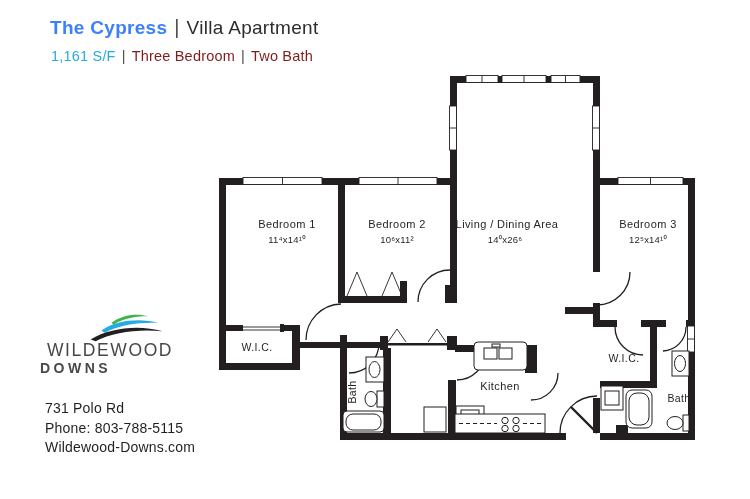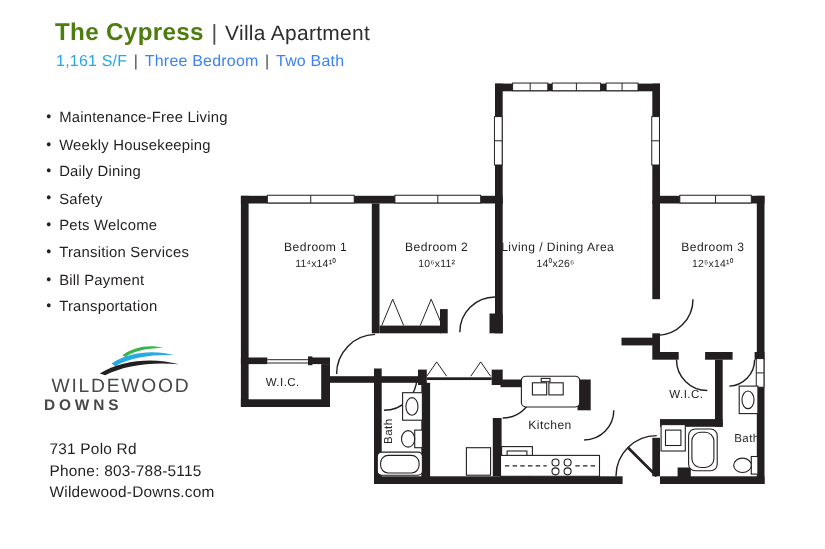--- a/index.html
+++ b/index.html
@@ -1,26 +1,26 @@
 <!DOCTYPE html>
 <html><head>
 <meta charset="utf-8">
 <style>
   html,body{margin:0;padding:0;background:#ffffff;}
   .page{position:relative;width:750px;height:499px;background:#ffffff;overflow:hidden;
         font-family:"Liberation Sans", sans-serif;color:#231f20;}
   
   .title-line{position:absolute;left:50px;top:16px;white-space:nowrap;}
-  .title-main{font-size:22px;font-weight:700;color:#4d7c0f;letter-spacing:.3px;}
+  .title-main{font-size:19px;font-weight:700;color:#3b82f6;letter-spacing:.3px;}
   .title-sep{font-size:20px;font-weight:300;color:#4d4d4f;padding:0 7px;}
   .title-sub{font-size:19px;font-weight:400;color:#2e2d2c;letter-spacing:.3px;}
   .spec-line{position:absolute;left:51px;top:48px;white-space:nowrap;font-size:14.5px;letter-spacing:.2px;}
   .spec-area{color:#29a9e2;font-weight:400;}
   .spec-sep{color:#4d4d4f;font-weight:300;padding:0 6px;}
-  .spec-text{color:#3b82f6;font-weight:400;}
+  .spec-text{color:#7f1d1d;font-weight:400;}
   
   .amenities{position:absolute;left:42px;top:95px;margin:0;padding:0;list-style:none;}
   .amenities li{font-size:13.5px;line-height:24.6px;letter-spacing:.2px;white-space:nowrap;}
   .amenities li::before{content:"•";margin-right:7px;font-size:13px;position:relative;top:-1px;}
   
   .swoosh{position:absolute;left:89px;top:313px;}
   .logo-top{position:absolute;left:40px;top:340px;width:140px;text-align:center;
             font-size:17.5px;font-weight:400;letter-spacing:1.6px;color:#47484a;}
   .logo-bottom{position:absolute;left:40px;top:360px;width:140px;text-align:left;
             font-size:14px;font-weight:700;letter-spacing:3.5px;color:#47484a;}
@@ -45,30 +45,20 @@
 
 <div class="page">
 
   <div class="title-line">
     <span class="title-main">The Cypress</span><span class="title-sep">|</span><span class="title-sub">Villa Apartment</span>
   </div>
   <div class="spec-line">
     <span class="spec-area">1,161 S/F</span><span class="spec-sep">|</span><span class="spec-text">Three Bedroom</span><span class="spec-sep">|</span><span class="spec-text">Two Bath</span>
   </div>
 
-  <ul class="amenities">
-    <li>Maintenance-Free Living</li>
-    <li>Weekly Housekeeping</li>
-    <li>Daily Dining</li>
-    <li>Safety</li>
-    <li>Pets Welcome</li>
-    <li>Transition Services</li>
-    <li>Bill Payment</li>
-    <li>Transportation</li>
-  </ul>
 
   <svg class="swoosh" width="76" height="29" viewBox="0 0 92 35">
     <path d="M 27 12 C 40 2, 58 0, 72 4 C 58 4, 42 6, 30 14 Z" fill="#3ab54a"></path>
     <path d="M 15 21 C 34 8, 63 6, 84 12 C 62 11, 37 14, 19 24 Z" fill="#27aae1"></path>
     <path d="M 2 32 C 26 17, 62 14, 89 22 C 60 19, 29 23, 8 34 Z" fill="#231f20"></path>
   </svg>
   <div class="logo-top">WILDEWOOD</div>
   <div class="logo-bottom">DOWNS</div>
 
   <div class="contact">

